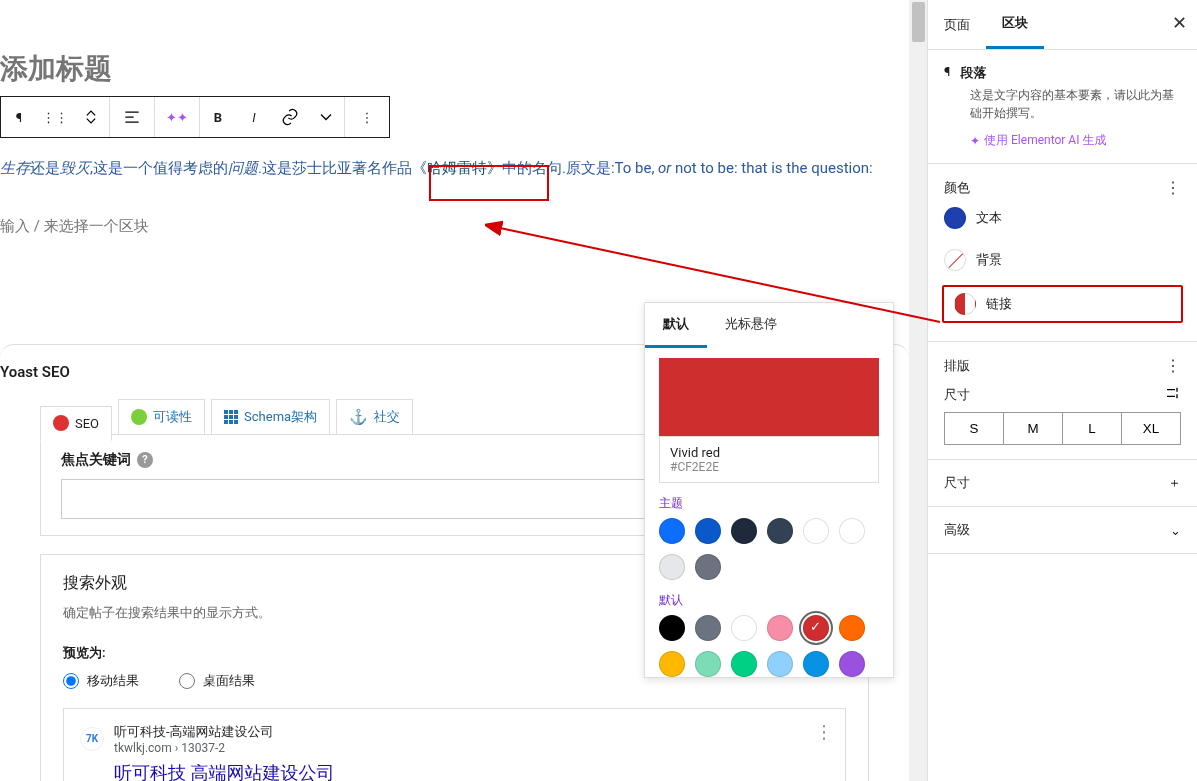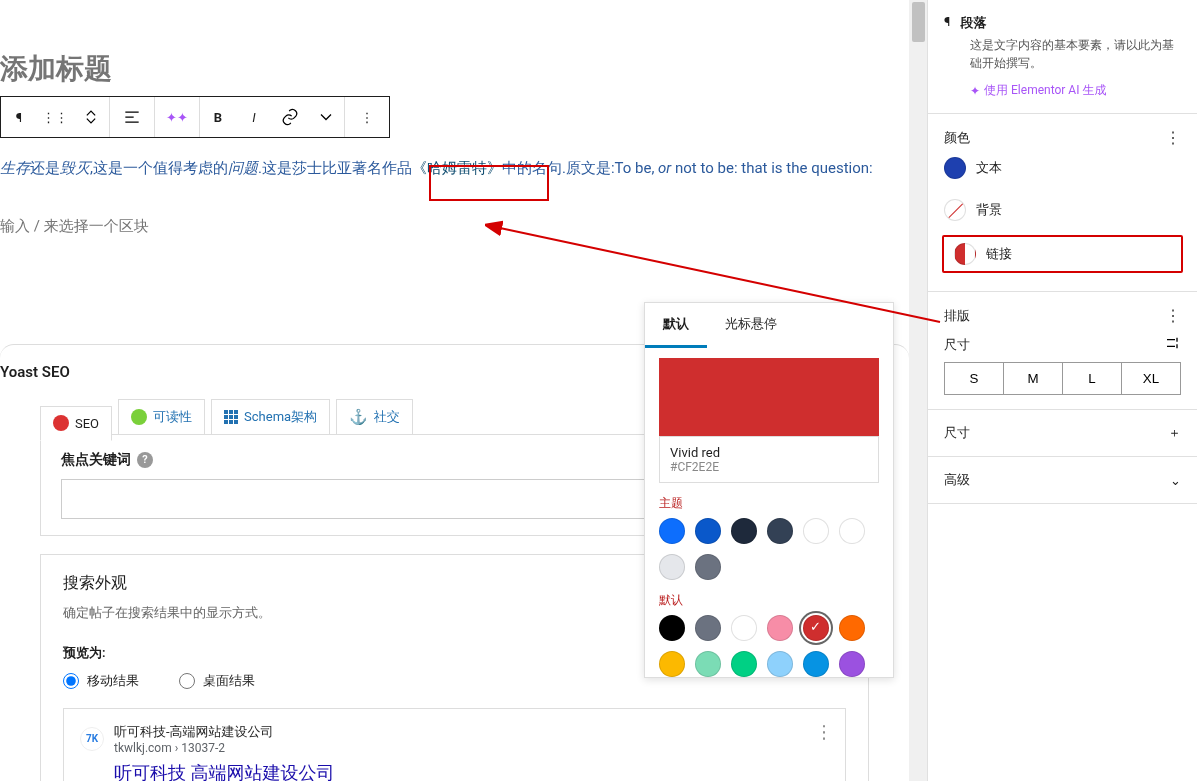--- a/index.html
+++ b/index.html
@@ -63,21 +63,21 @@
   .serp-more { position: absolute; right: 12px; top: 12px; color: #888; font-size: 18px; cursor: pointer; }
   
   
   .color-popover { position: absolute; left: 644px; top: 302px; width: 250px; background: #fff; border: 1px solid #ddd; box-shadow: 0 2px 8px rgba(0,0,0,.12); z-index: 50; }
   .cp-tabs { display: flex; }
   .cp-tab { padding: 12px 18px; font-size: 13px; cursor: pointer; }
   .cp-tab.active { border-bottom: 3px solid #007cba; font-weight: 600; }
   .big-swatch { height: 78px; background: #cf2e2e; margin: 10px 14px 0; }
   .swatch-label { border: 1px solid #ddd; margin: 0 14px; padding: 8px 10px; font-size: 13px; }
   .swatch-hex { color: #888; font-size: 12px; }
-  .cp-h { font-size: 12px; color: #b91c1c; margin: 12px 14px 6px; }
+  .cp-h { font-size: 12px; color: #6d28d9; margin: 12px 14px 6px; }
   .swatch-grid { display: flex; flex-wrap: wrap; gap: 10px; padding: 0 14px; }
   .sw { width: 26px; height: 26px; border-radius: 50%; cursor: pointer; border: 1px solid rgba(0,0,0,.12); }
   .sw.outline { background: #fff; }
   .sw.selected { box-shadow: 0 0 0 2px #fff, 0 0 0 4px #666; position: relative; }
   .sw.selected::after { content: "✓"; color: #fff; position: absolute; left: 6px; top: 3px; font-size: 13px; }
   .cp-clear { text-align: right; padding: 12px 16px; color: #2271b1; cursor: pointer; }
   
   
   .sidebar { width: 270px; border-left: 1px solid #e0e0e0; display: flex; flex-direction: column; }
   .sb-head { display: flex; align-items: center; border-bottom: 1px solid #e0e0e0; position: relative; }
@@ -292,20 +292,25 @@
   <svg class="arrow-svg">
     <defs>
         <marker id="ah" markerWidth="10" markerHeight="8" refX="1" refY="4" orient="auto">
           <polygon points="0 0, 10 4, 0 8" fill="#d40000"></polygon>
         </marker>
       </defs>
     <line x1="455" y1="132" x2="15" y2="38" stroke="#d40000" stroke-width="2" marker-end="url(#ah)"></line>
   </svg>
 
   <div class="sidebar">
+    <div class="sb-head">
+      <div class="sb-tab">页面</div>
+      <div class="sb-tab active">区块</div>
+      <div class="sb-close">✕</div>
+    </div>
 
     <div class="sb-block">
       <div class="sb-block-h">
         <span>¶</span>
         <span class="sb-block-name">段落</span>
       </div>
       <div class="sb-block-desc">这是文字内容的基本要素，请以此为基础开始撰写。</div>
       <div class="ai-link">
           <span>✦</span>
           <span>使用 Elementor AI 生成</span>

